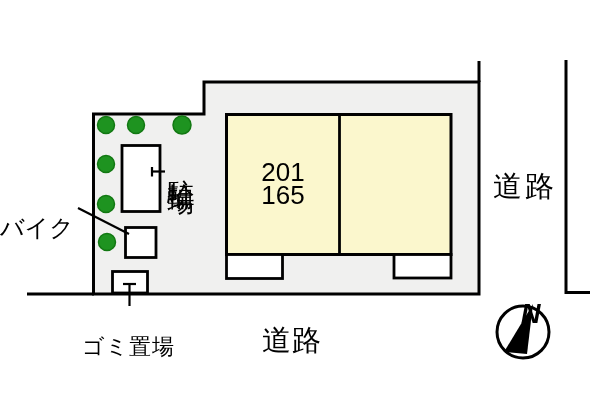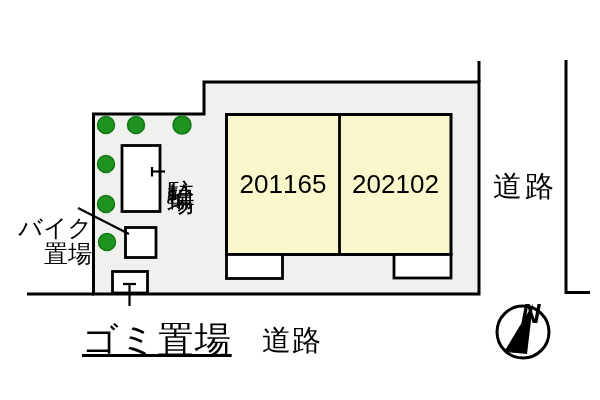--- a/index.html
+++ b/index.html
@@ -8,46 +8,46 @@
     width:600px;height:400px;
     background:#ffffff;
     overflow:hidden;
     font-family:"Liberation Sans","DejaVu Sans",sans-serif;
     color:#000;
   }
   .canvas svg{position:absolute;left:0;top:0;}
   .txt{position:absolute;white-space:nowrap;margin-top:16px;}
   .unit-label{
     position:absolute;
-    display:flex;flex-direction:row;
+    display:flex;flex-direction:column;
     align-items:center;justify-content:center;
     font-size:26px;line-height:23px;
     font-weight:500;
     letter-spacing:0px;
   }
   .unit-left{left:227px;top:114px;width:112px;height:140px;}
   .unit-right{left:340px;top:114px;width:111px;height:140px;}
   .bicycle-label{
     left:163px;top:141px;
     writing-mode:vertical-rl;
     text-orientation:upright;
     font-size:27px;
     letter-spacing:5px;
     height:100px;
   }
   .bike-label{
     left:0px;top:199px;width:92px;
-    text-align:right;
+    text-align:left;
     font-size:24px;line-height:26px;
     white-space:nowrap;
   }
   .bike-label span{display:block;}
   .garbage-label{
-    left:82px;top:300px;
-    font-size:36px;letter-spacing:1px;text-decoration:underline;
+    left:82px;top:316px;
+    font-size:22px;letter-spacing:1px;
   }
   .road-right-label{
     left:493px;top:151px;
     font-size:29px;letter-spacing:3px;
   }
   .road-bottom-label{
     left:262px;top:305px;
     font-size:29px;letter-spacing:1px;
   }
   .north-label{
@@ -99,30 +99,25 @@
     <g>
       <circle cx="523" cy="332" r="26" fill="#ffffff" stroke="#000" stroke-width="3"></circle>
       <polygon points="533,304 504,352 527,354" fill="#000"></polygon>
     </g>
   </svg>
 
   <div class="unit-label unit-left">
     <span>201</span>
     <span>165</span>
   </div>
-  <div class="unit-label unit-right">
-    <span>202</span>
-    <span>102</span>
-  </div>
 
   <div class="txt bicycle-label">駐輪場</div>
 
   <div class="txt bike-label">
     <span>バイク</span>
-    <span>置場</span>
   </div>
 
   <div class="txt garbage-label">ゴミ置場</div>
 
   <div class="txt road-right-label">道路</div>
   <div class="txt road-bottom-label">道路</div>
 
   <div class="txt north-label">N</div>
 
 </div>

